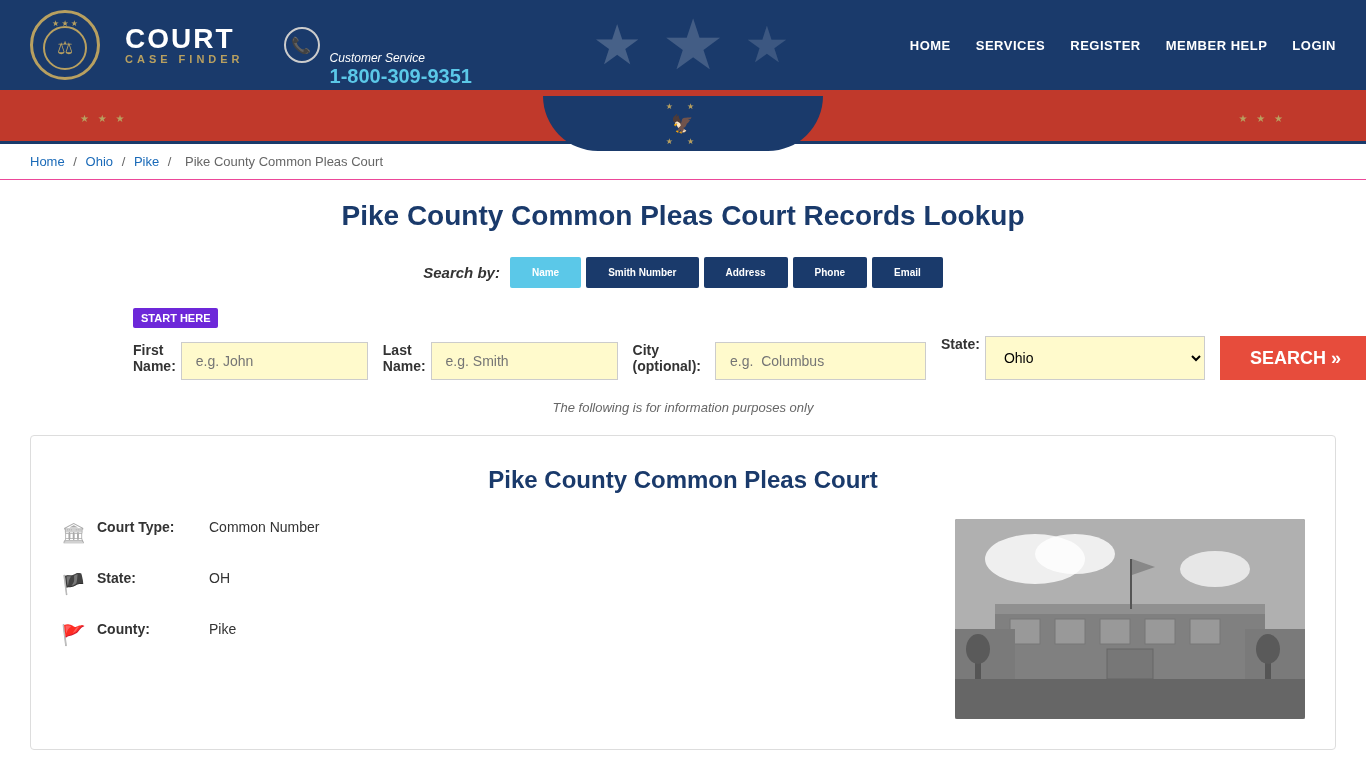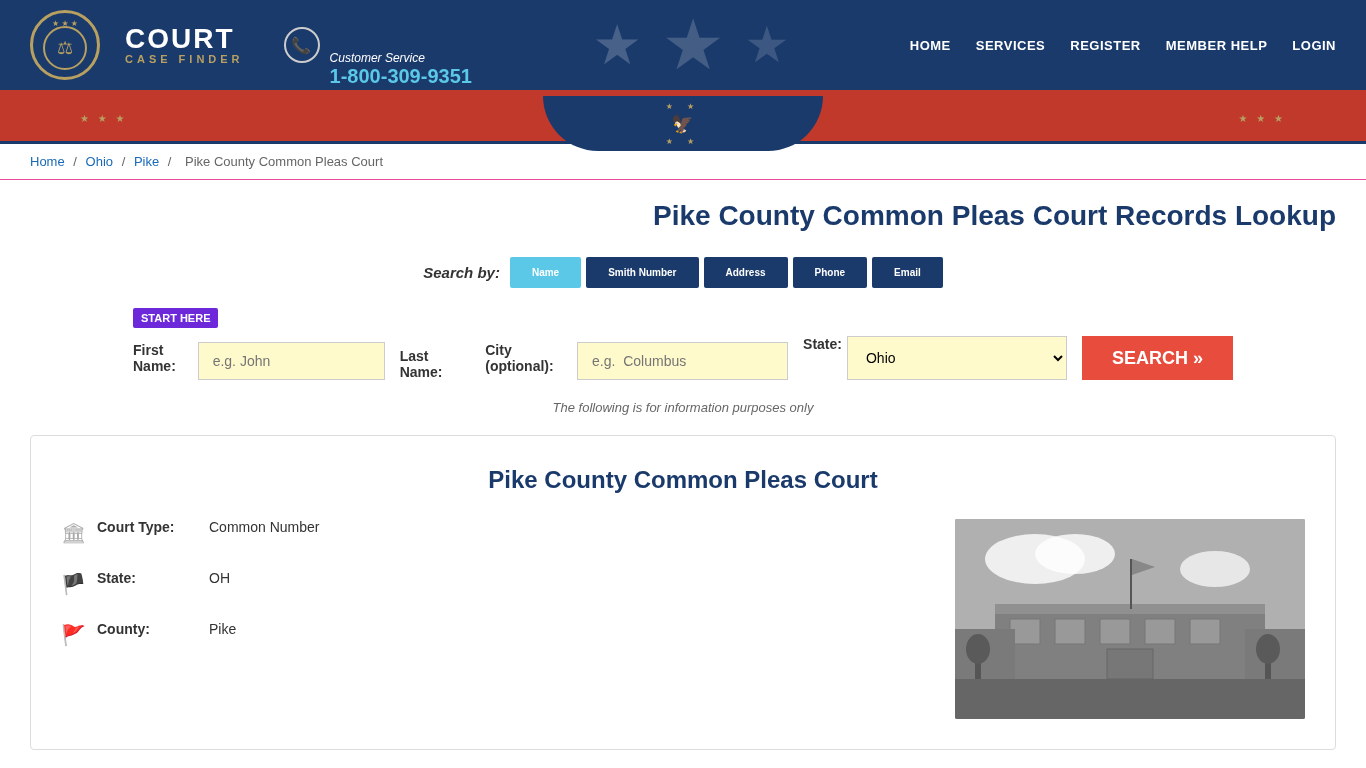--- a/index.html
+++ b/index.html
@@ -115,21 +115,21 @@
       border-bottom: 1px solid #ec4899;
       background: #fff;
       font-size: 13px;
     }
     .breadcrumb a { color: #1a6ab8; text-decoration: none; }
     .breadcrumb span { color: #666; margin: 0 5px; }
 
     
     .main-content { padding: 20px 30px; }
     .page-title {
-      text-align: right;
+      text-align: center;
       color: #1a3a6b;
       font-size: 28px;
       font-weight: bold;
       margin-bottom: 25px;
     }
 
     
     .search-area { text-align: center; margin-bottom: 20px; }
     .search-by-row {
       display: flex;
@@ -333,20 +333,21 @@
 
   <div class="search-form-area">
     <span class="start-here">START HERE</span>
     <div class="form-fields">
       <div class="field-group">
         <label class="field-label">First Name:</label>
         <input class="field-input" type="text" placeholder="e.g. John" style="">
       </div>
       <div class="field-group">
         <label class="field-label">Last Name:</label>
+        <input class="field-input" type="text" placeholder="e.g. Smith" style="">
       </div>
       <div class="field-group">
         <label class="field-label">City (optional):</label>
         <input class="field-input field-input-city" type="text" placeholder="e.g.  Columbus" style="">
       </div>
       <div class="field-group">
         <label class="field-label">State:</label>
         <select class="field-select">
           <option>Ohio</option>
           <option>Alabama</option>

